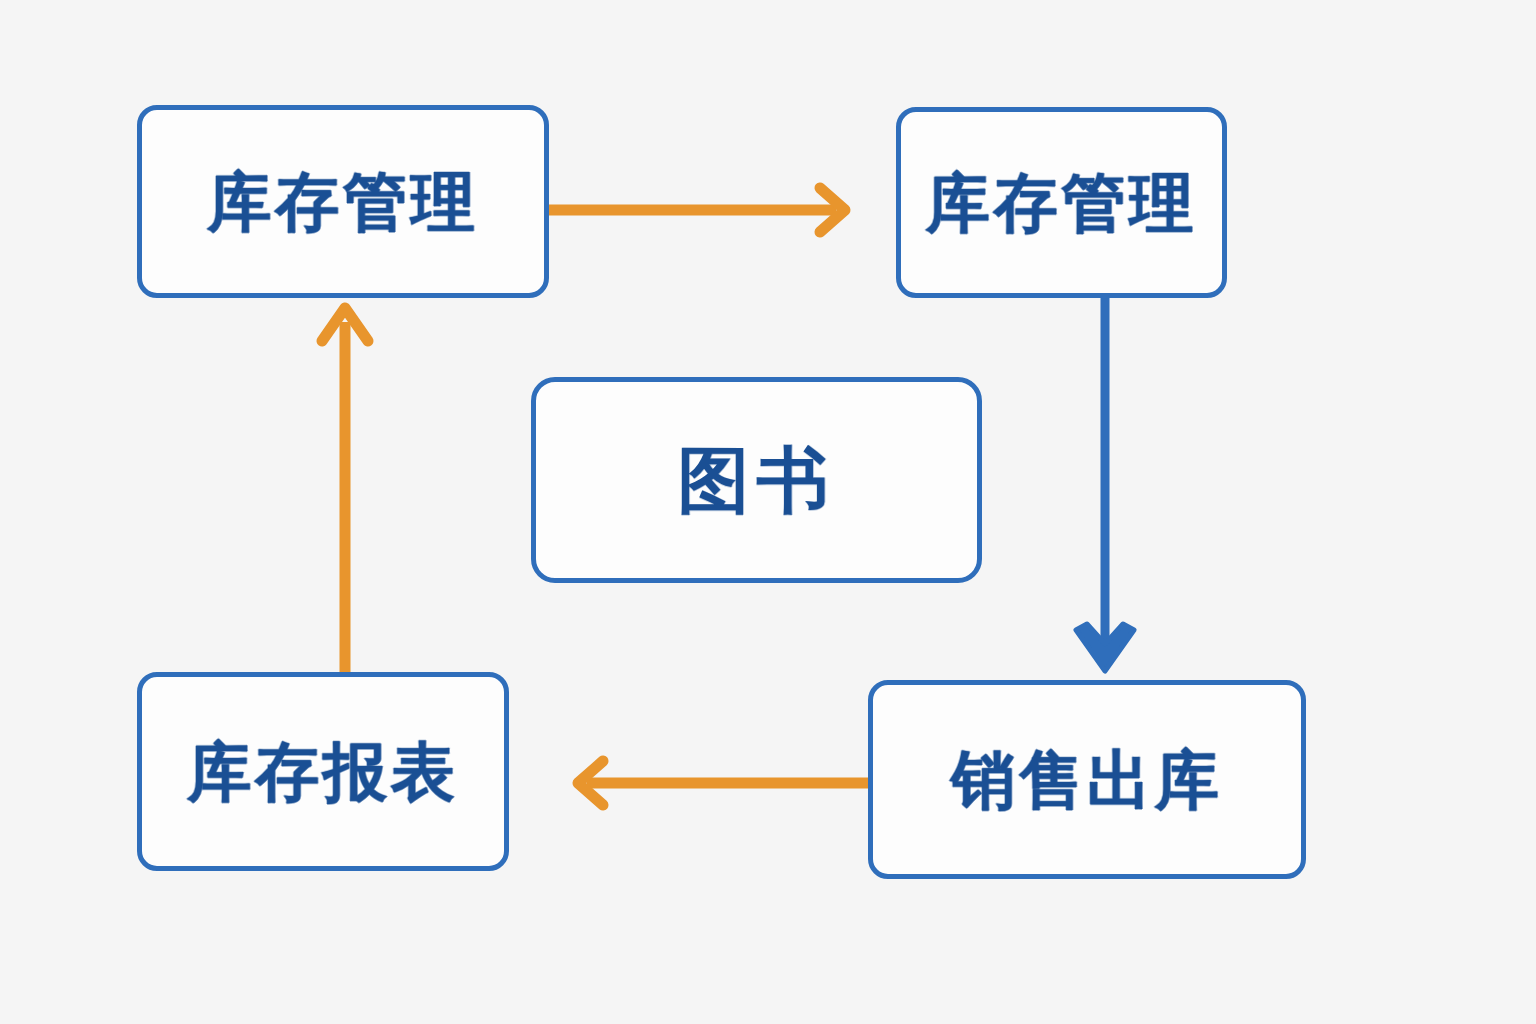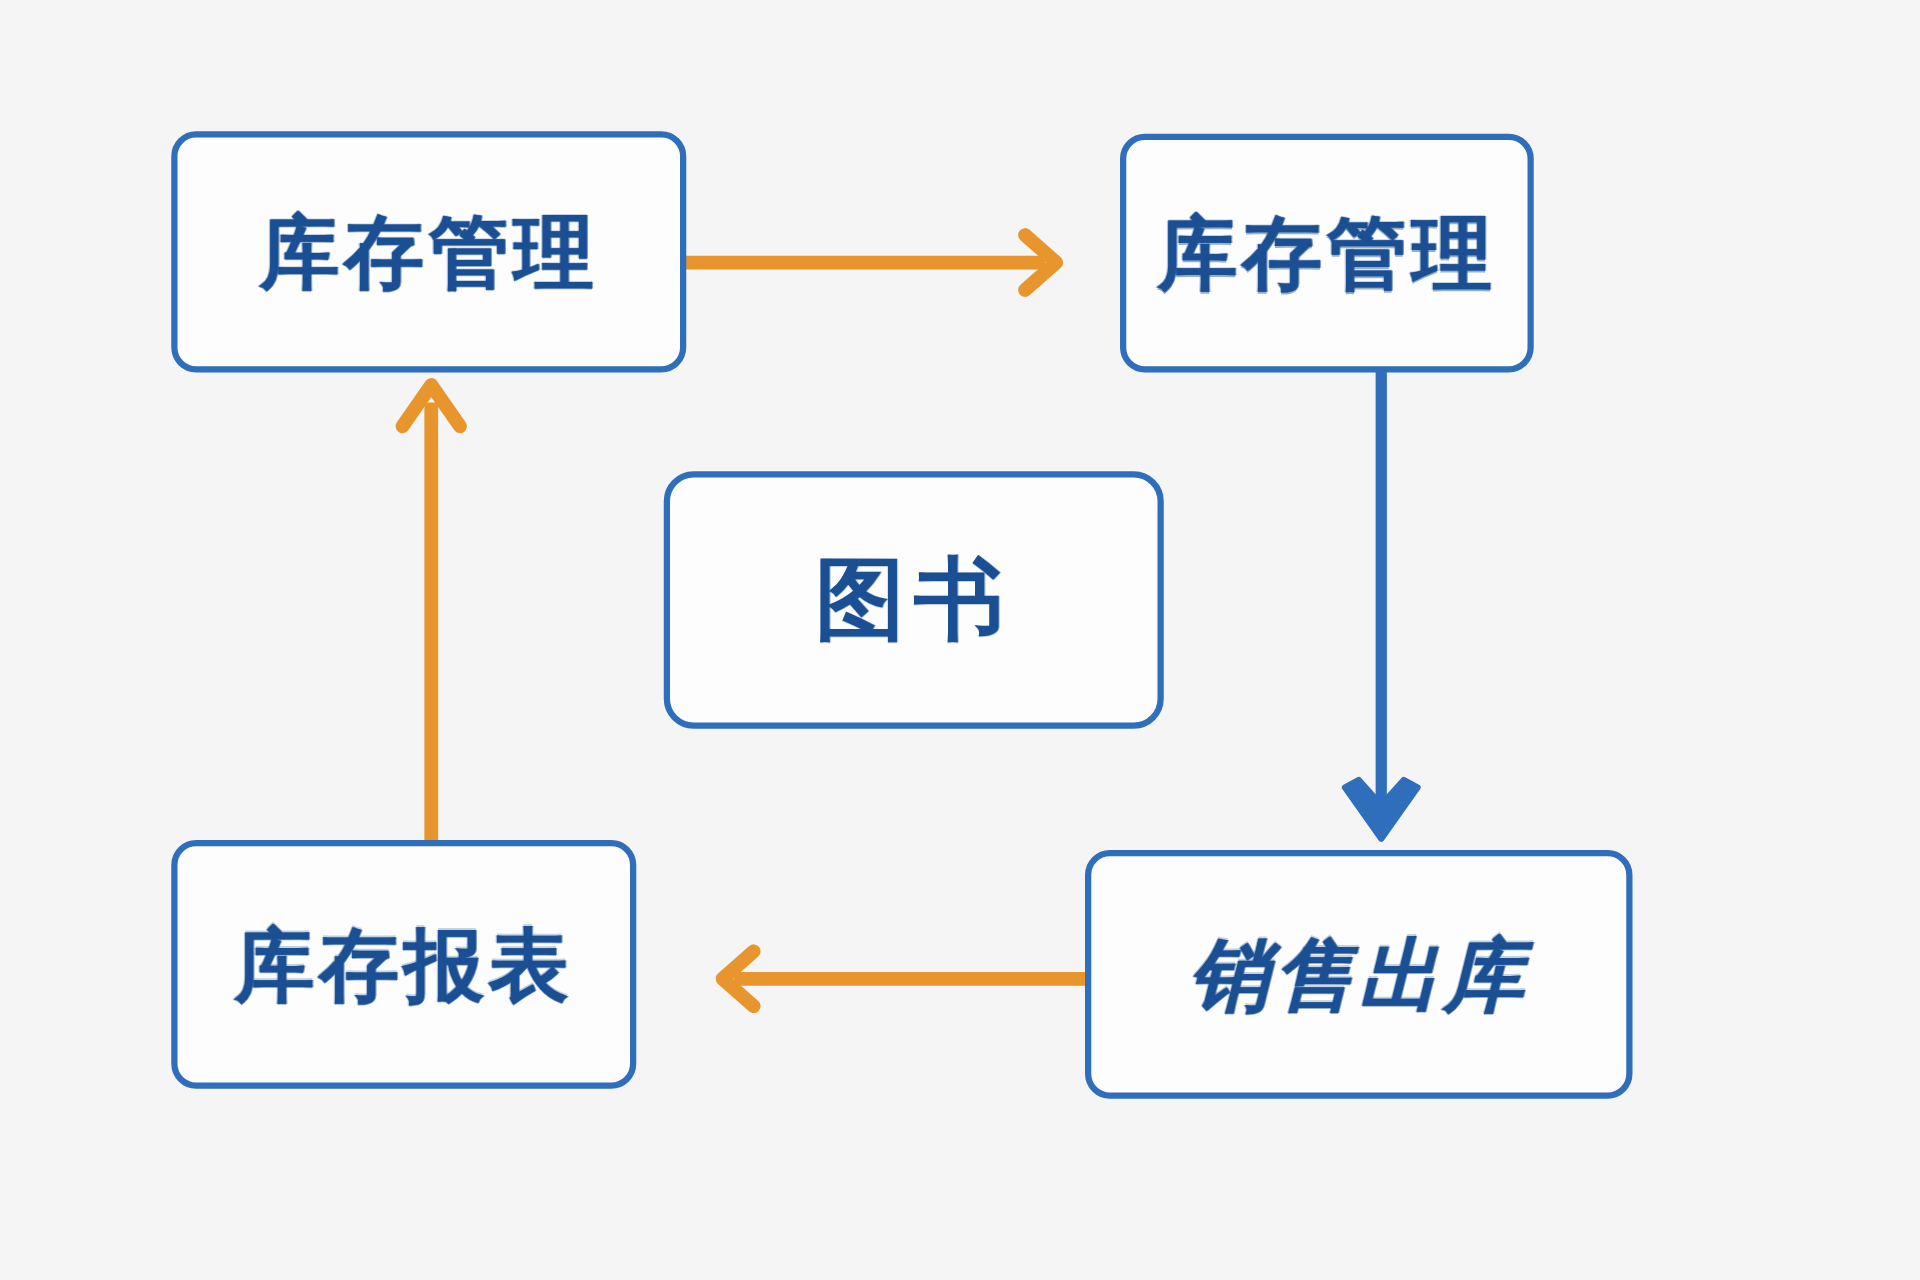--- a/index.html
+++ b/index.html
@@ -42,22 +42,22 @@
        1px 0 0 rgba(26,79,148,0.55),
       -1px 0 0 rgba(26,79,148,0.35),
        0 1px 0 rgba(26,79,148,0.45),
        0 -1px 0 rgba(26,79,148,0.25);
   }
 
   
   #node-purchase   { left: 137px; top: 105px;  width: 412px; height: 193px; }
   #node-inventory  { left: 896px; top: 107px;  width: 331px; height: 191px; }
   #node-report     { left: 137px; top: 672px;  width: 372px; height: 199px; }
-  #node-sales      { left: 868px; top: 680px;  width: 438px; height: 199px; font-style: italic; }
-  #node-center     { left: 531px; top: 377px;  width: 400px; height: 206px; border-radius: 24px; }
+  #node-sales      { left: 868px; top: 680px;  width: 438px; height: 199px; }
+  #node-center     { left: 531px; top: 377px;  width: 451px; height: 206px; border-radius: 24px; }
 
   .node-heavy .node-label {
     font-size: 64px;
     font-weight: 800;
   }
   #node-center .node-label {
     font-size: 72px;
     font-weight: 600;
     letter-spacing: 0.1em;
     text-shadow:

